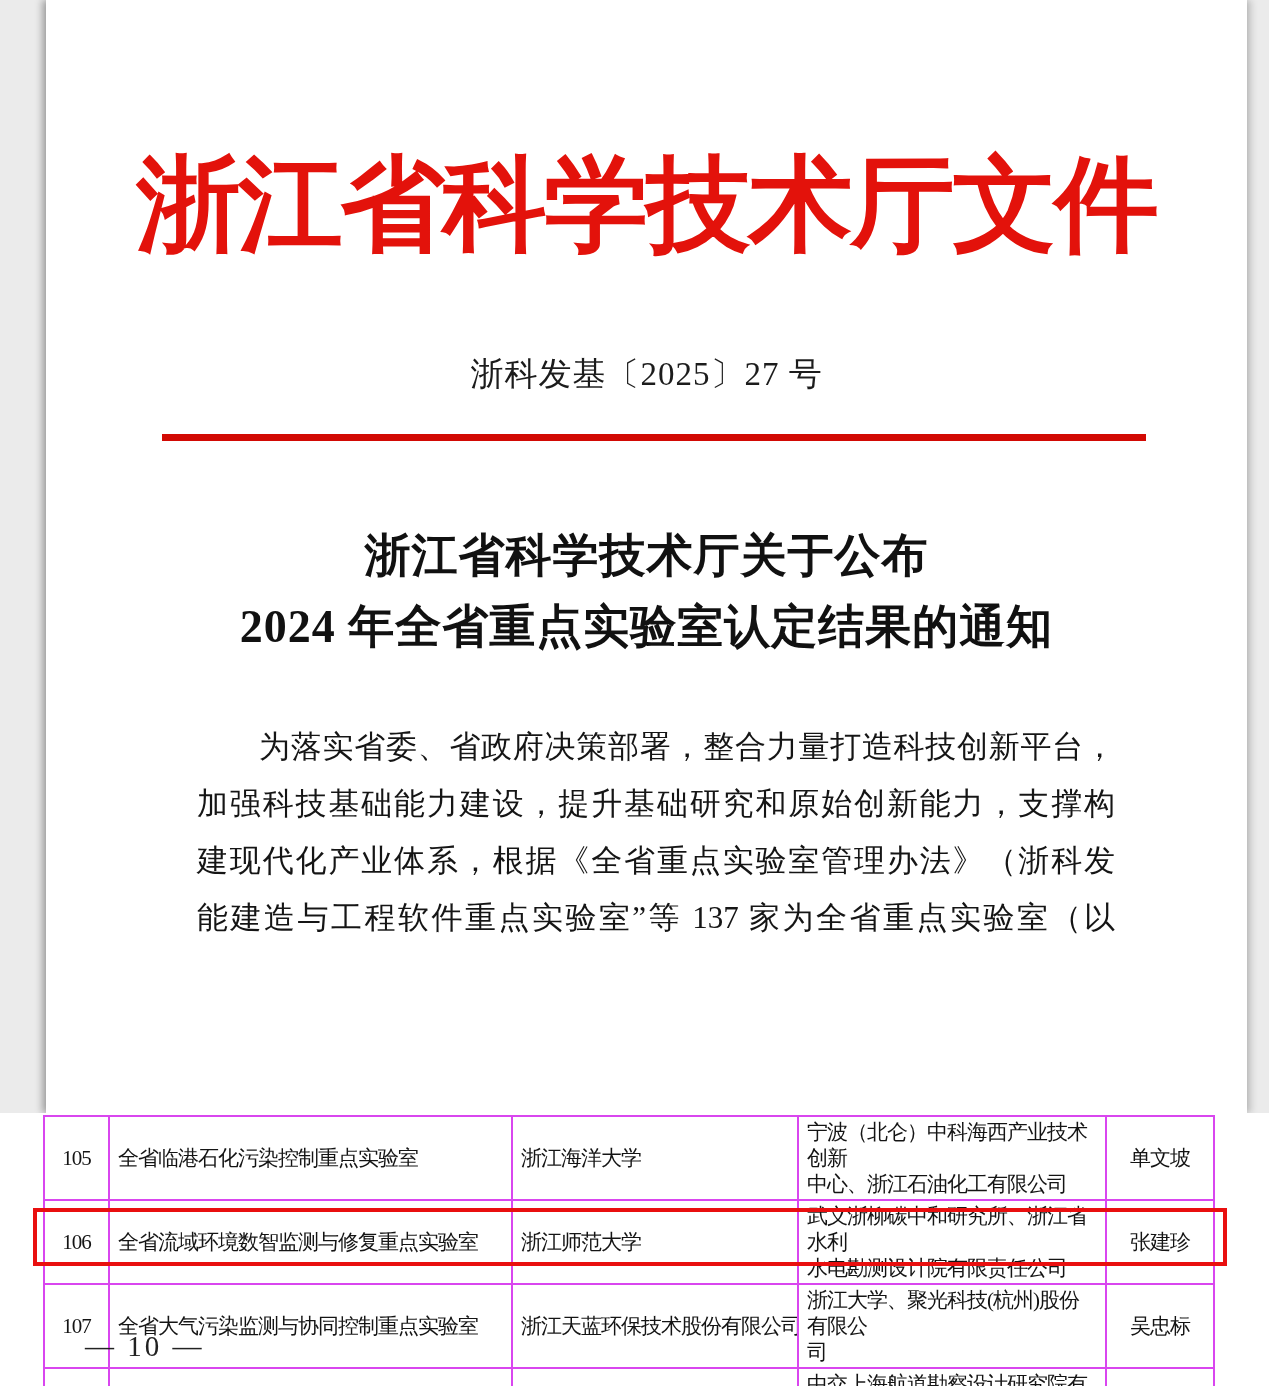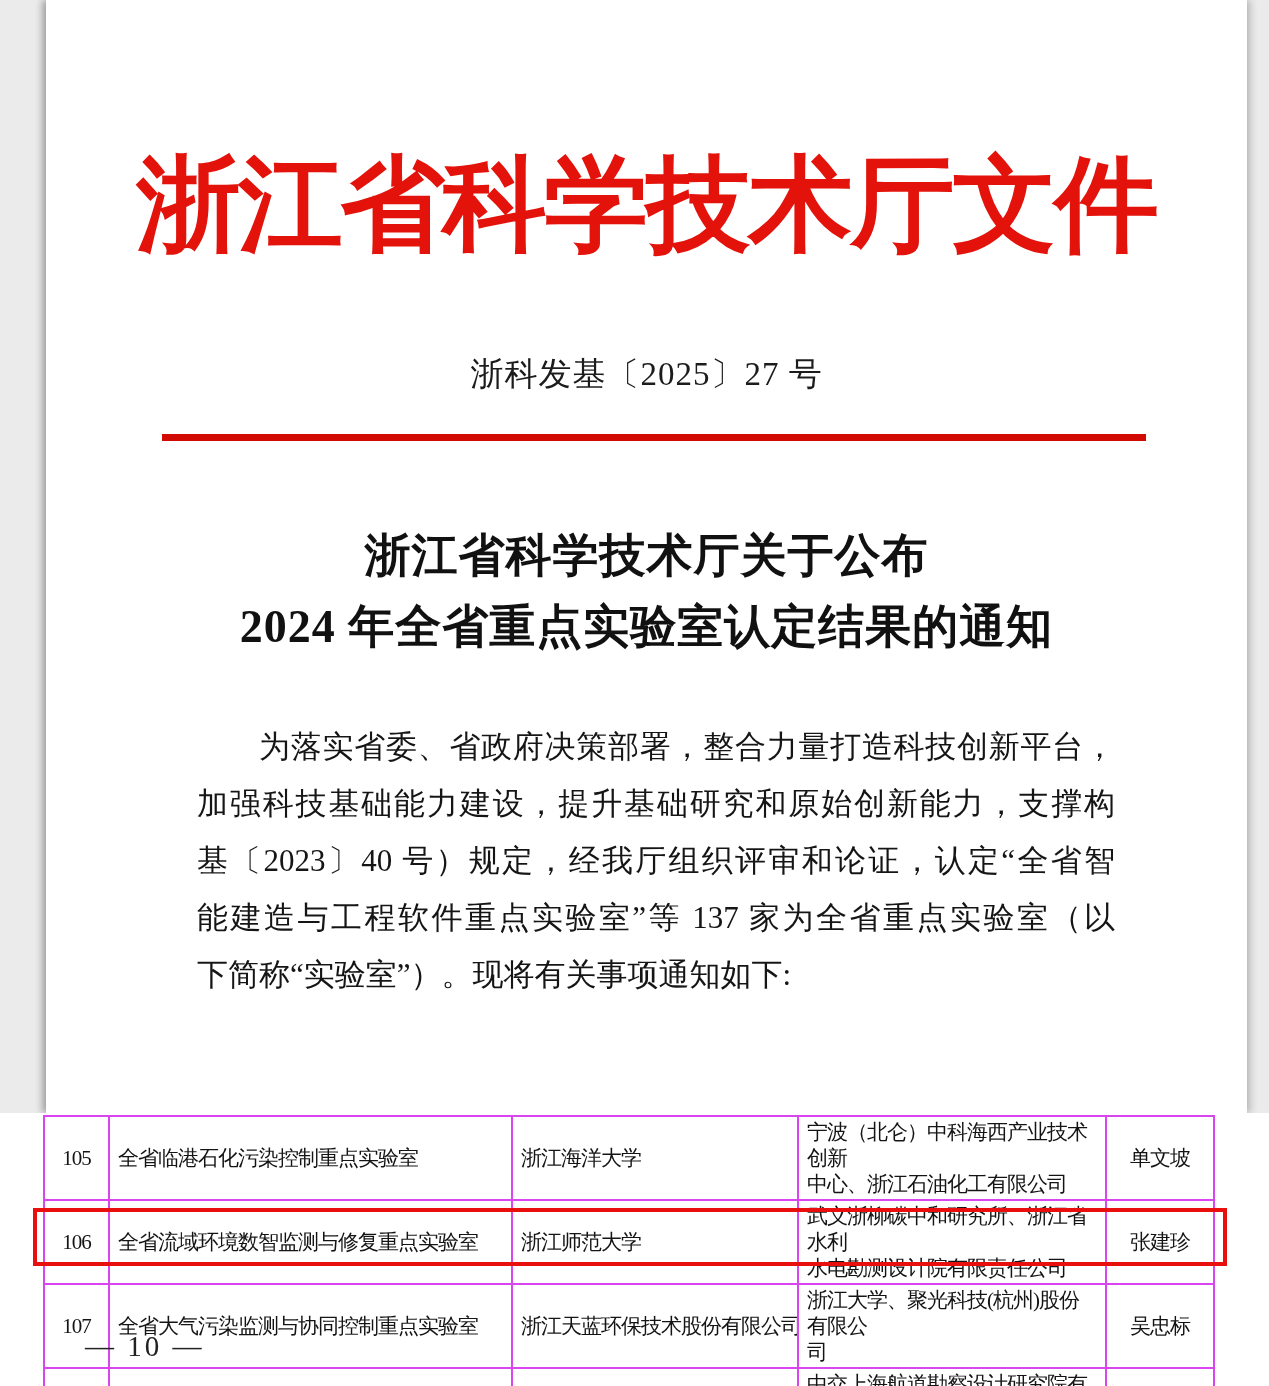--- a/index.html
+++ b/index.html
@@ -101,23 +101,22 @@
     <div class="red-rule"></div>
 
     <div class="notice-title">
       <div>浙江省科学技术厅关于公布</div>
       <div>2024 年全省重点实验室认定结果的通知</div>
     </div>
 
     <div class="body-text">
       <div class="body-line just indent">为落实省委、省政府决策部署，整合力量打造科技创新平台，</div>
       <div class="body-line just">加强科技基础能力建设，提升基础研究和原始创新能力，支撑构</div>
-      <div class="body-line just">基〔2023〕40 号）规定，经我厅组织评审和论证，认定“全省智</div>
+      <div class="body-line just">建现代化产业体系，根据《全省重点实验室管理办法》（浙科发</div>
       <div class="body-line just">能建造与工程软件重点实验室”等 137 家为全省重点实验室（以</div>
-      <div class="body-line">下简称“实验室”）。现将有关事项通知如下:</div>
     </div>
 
   </div>
 
   <div class="bottom-section">
 
     <table class="lab-table">
       <colgroup>
         <col style="width:65px">
         <col style="width:403px">

